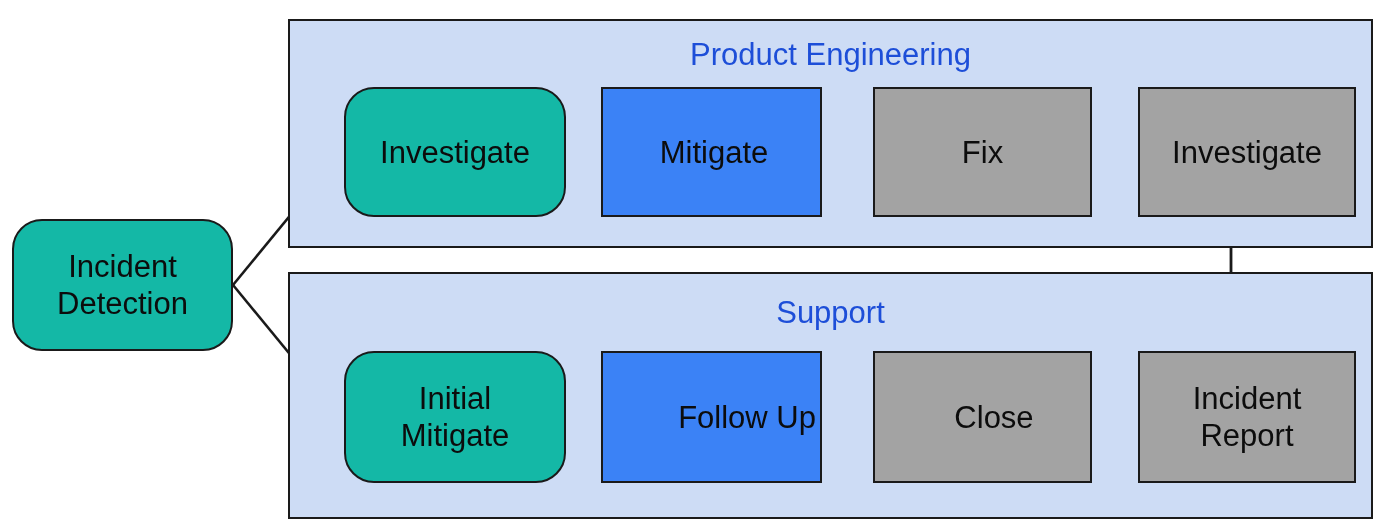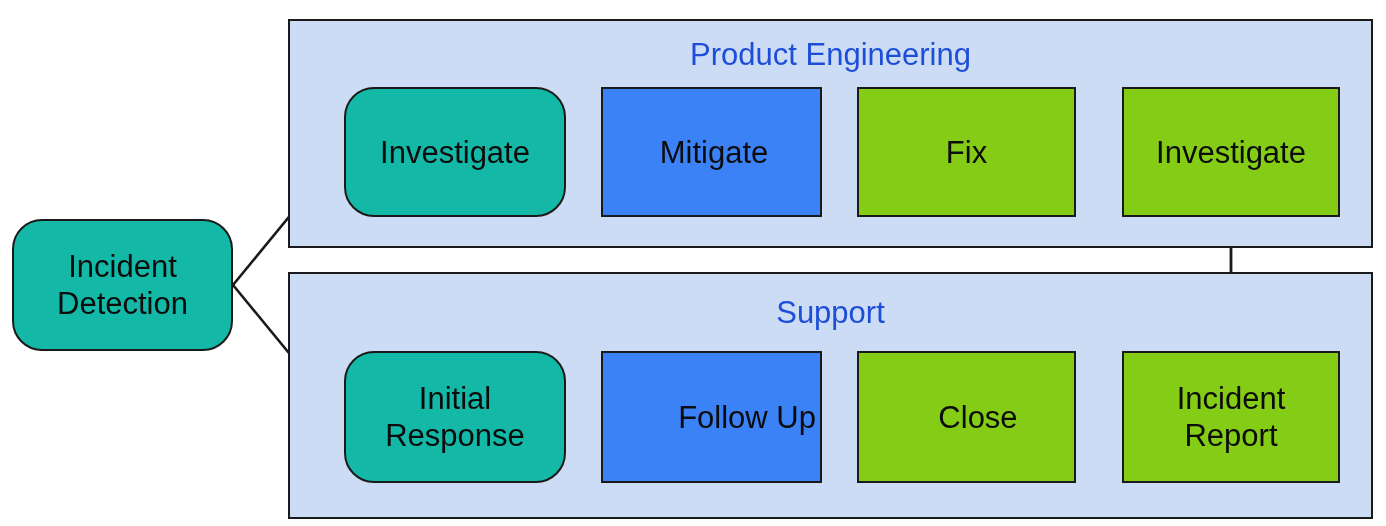--- a/index.html
+++ b/index.html
@@ -47,21 +47,21 @@
     color: #0c0c0c;
     padding: 2px 4px;
   }
   .node-label {
     display: block;
     white-space: pre-line;
   }
   
   .fill-red    { background: #14b8a6; border-radius: 30px; }
   .fill-cream  { background: #3b82f6; padding-left: 9px; }
-  .fill-green  { background: #84cc16; }
+  .fill-green  { background: #a3a3a3; margin-left: 16px; }
   
   .edges {
     position: absolute;
     left: 0;
     top: 0;
     width: 1386px;
     height: 526px;
     pointer-events: none;
   }
 </style>
@@ -113,21 +113,21 @@
   <div class="node fill-green" style="left:1122px; top:87px; width:218px; height:130px;">
     <span class="node-label">Investigate</span>
   </div>
 
   <div class="lane" style="left:288px; top:272px; width:1085px; height:247px;text-decoration:underline;">
     <div class="lane-title" style="top:21px;">Support</div>
   </div>
 
   <div class="node fill-red" style="left:344px; top:351px; width:222px; height:132px;">
     <span class="node-label">Initial
-Response</span>
+Mitigate</span>
   </div>
   <div class="node fill-cream" style="left:601px; top:351px; width:221px; height:132px;justify-content:flex-end;">
     <span class="node-label">Follow Up</span>
   </div>
   <div class="node fill-green" style="left:857px; top:351px; width:219px; height:132px;padding-left:27px;">
     <span class="node-label">Close</span>
   </div>
   <div class="node fill-green" style="left:1122px; top:351px; width:218px; height:132px;">
     <span class="node-label">Incident
 Report</span>

